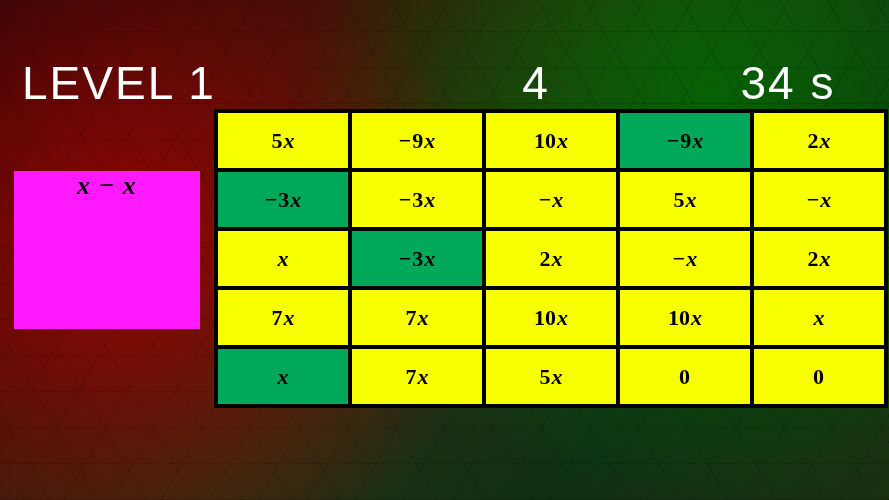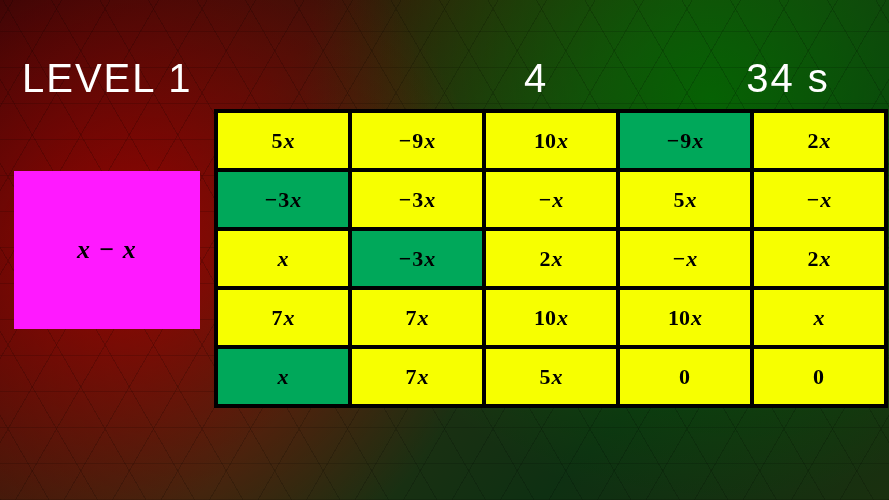--- a/index.html
+++ b/index.html
@@ -30,37 +30,36 @@
     opacity: 0.45;
     pointer-events: none;
   }
   .header {
     position: absolute;
     top: 56px;
     left: 0;
     right: 0;
     height: 48px;
     color: #fff;
-    font-size: 40px;
+    font-size: 46px;
     letter-spacing: 2px;
     font-weight: 500;
   }
   .header .level { position: absolute; left: 22px; top: 0; }
   .header .score { position: absolute; left: 506px; top: 0; text-align: center; width: 60px; }
   .header .timer { position: absolute; left: 728px; top: 0; text-align: center; width: 120px; }
 
   .target-box {
     position: absolute;
     left: 14px;
     top: 171px;
     width: 186px;
     height: 158px;
     background: #ff19ff;
     display: flex;
-    align-items: center;
     justify-content: center;
     box-sizing: border-box;
   }
   .target-box .expr {
     font-family: "Cambria Math", "Times New Roman", serif;
     font-style: italic;
     font-size: 26px;
     color: #000;
     font-weight: 600;
     letter-spacing: 1px;

